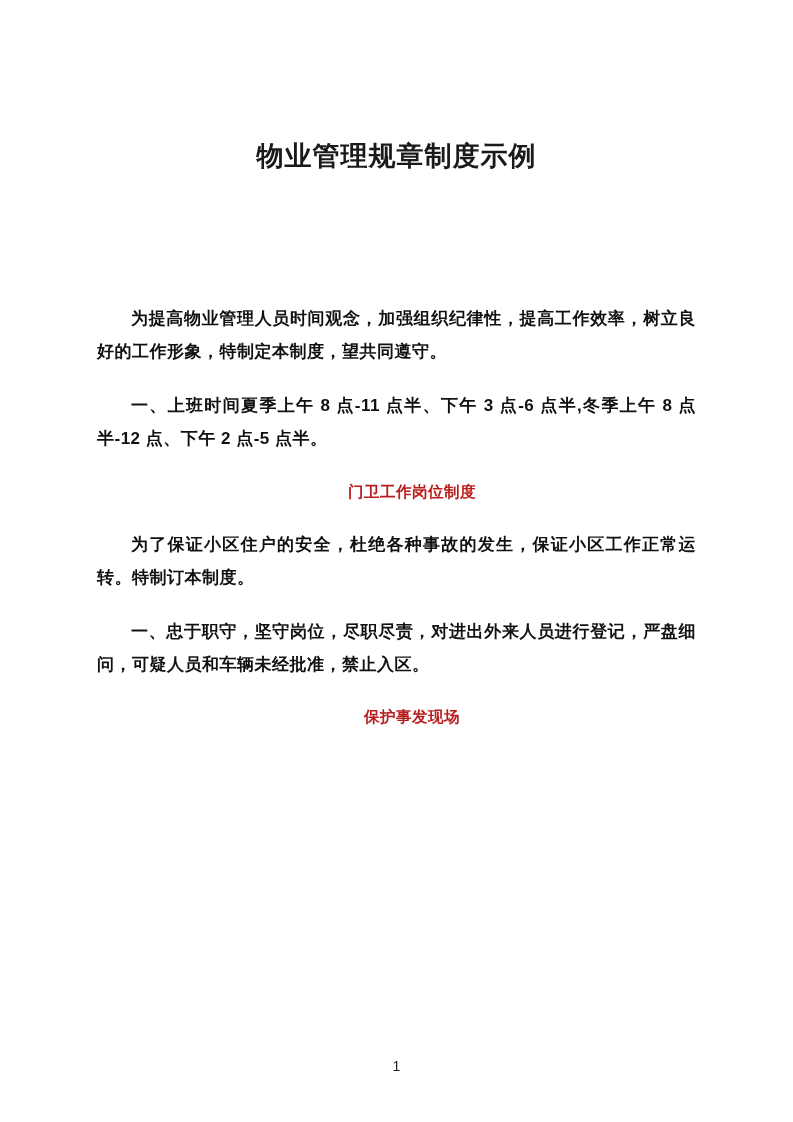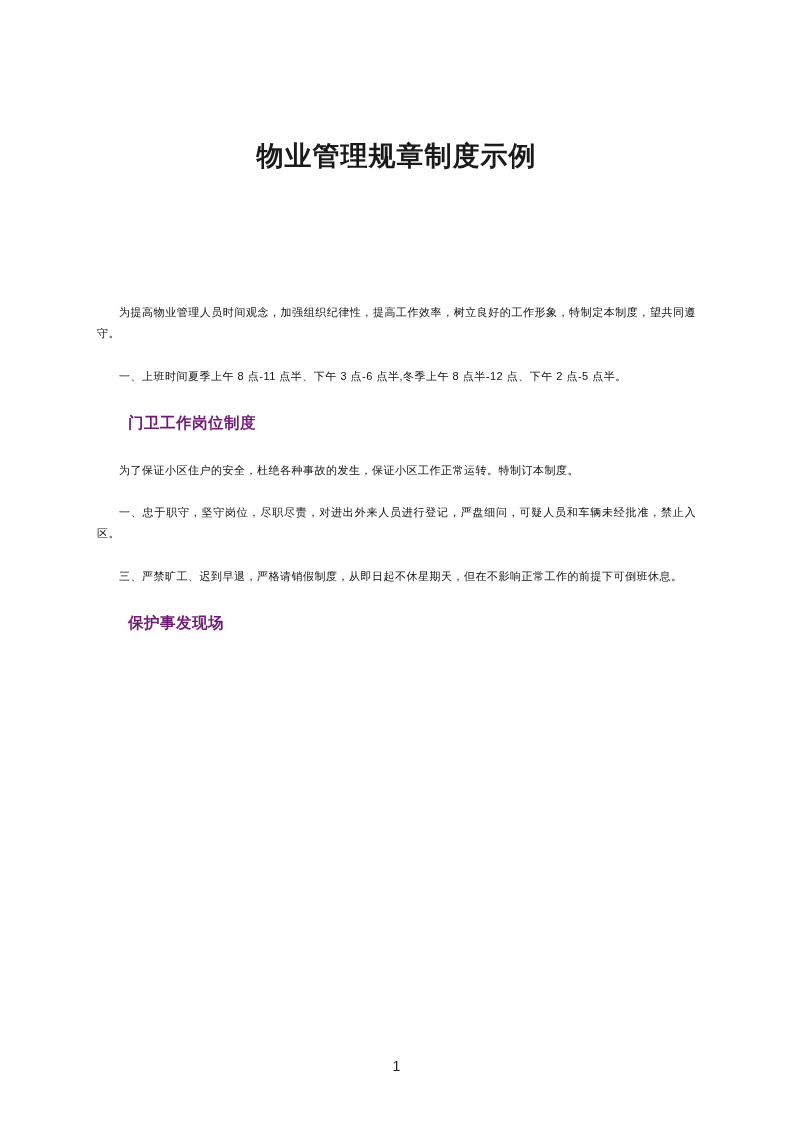--- a/index.html
+++ b/index.html
@@ -22,37 +22,38 @@
   }
   .doc-title {
     text-align: center;
     font-size: 27px;
     font-weight: 700;
     letter-spacing: 1px;
     margin-bottom: 128px;
     color: #1a1a1a;
   }
   .body-text .para {
-    font-size: 11px;
-    font-weight: 400;
+    font-size: 17px;
+    font-weight: 700;
     line-height: 1.95;
     text-indent: 2em;
     margin-bottom: 21px;
     color: #111111;
     letter-spacing: 0.5px;
     text-align: justify;
   }
   .body-text .heading {
     font-size: 15.5px;
     font-weight: 600;
     line-height: 1.95;
     text-indent: 2em;
     margin-bottom: 21px;
-    color: #701a75;
+    color: #b91c1c;
     letter-spacing: 0.5px;
+    text-align: center;
   }
   .page-number {
     position: absolute;
     bottom: 48px;
     left: 0;
     width: 100%;
     text-align: center;
     font-size: 14px;
     font-weight: 400;
     color: #222222;
@@ -73,21 +74,20 @@
 
 
 
     <p class="heading">门卫工作岗位制度</p>
 
     <p class="para">为了保证小区住户的安全，杜绝各种事故的发生，保证小区工作正常运转。特制订本制度。</p>
 
     <p class="para">一、忠于职守，坚守岗位，尽职尽责，对进出外来人员进行登记，严盘细问，可疑人员和车辆未经批准，禁止入区。</p>
 
 
-    <p class="para">三、严禁旷工、迟到早退，严格请销假制度，从即日起不休星期天，但在不影响正常工作的前提下可倒班休息。</p>
 
     <p class="heading">保护事发现场</p>
 
 
   </div>
 
   <div class="page-number">1</div>
 
 </div>
 

